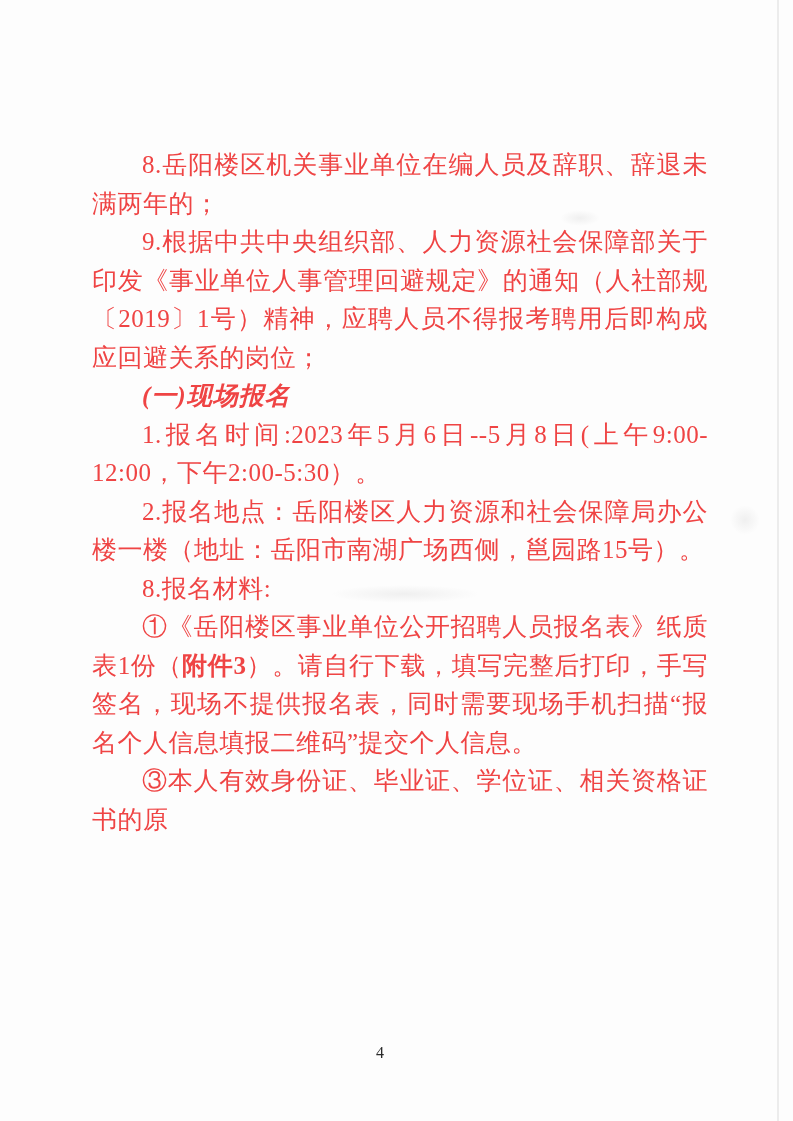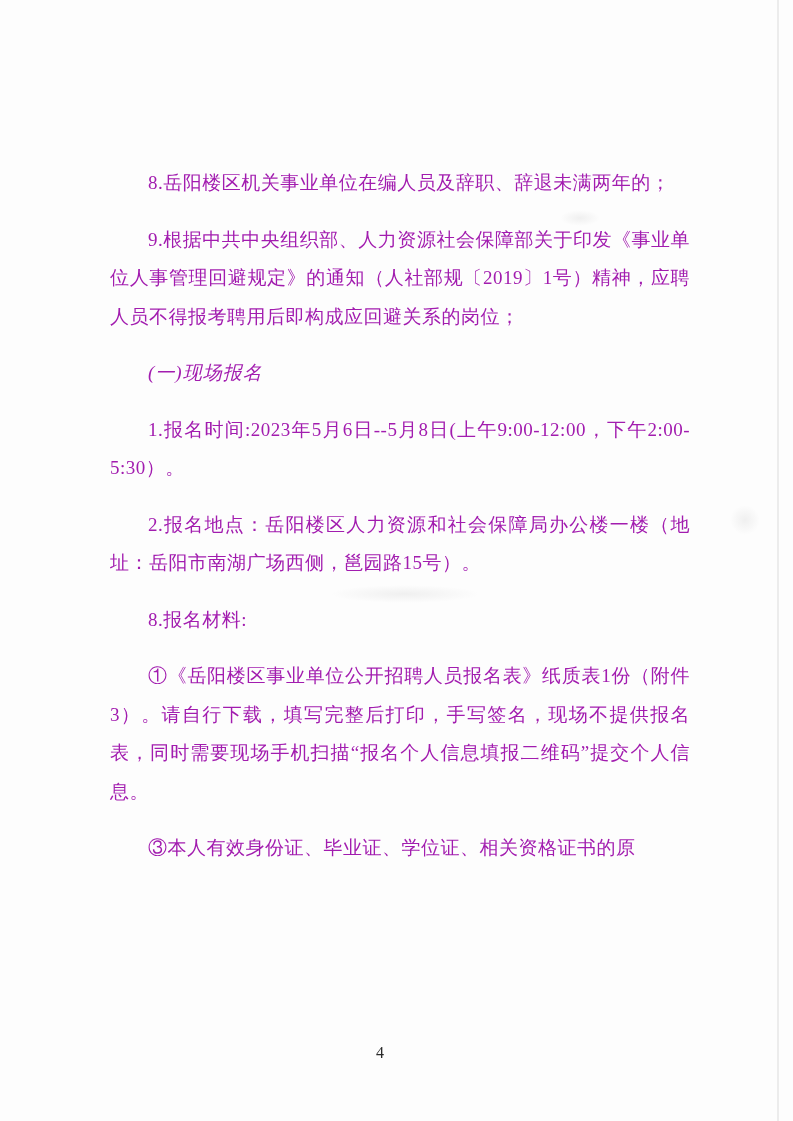--- a/index.html
+++ b/index.html
@@ -15,41 +15,41 @@
     overflow: hidden;
     font-family: "Liberation Serif", "DejaVu Serif", serif;
   }
   .textblock {
     position: absolute;
     left: 92px;
     top: 146px;
     width: 616px;
   }
   .para {
-    margin: 18px;
-    font-size: 19px;
+    margin: 0;
+    font-size: 25px;
     line-height: 38.5px;
-    color: #a21caf;
+    color: #ef4444;
     text-indent: 2em;
     text-align: justify;
     text-align-last: left;
     letter-spacing: 0.5px;
   }
   .heading1 {
     font-weight: bold;
     font-family: "Liberation Sans", "DejaVu Sans", sans-serif;
     letter-spacing: 1px;
   }
   .heading2 {
-    font-weight: normal;
+    font-weight: bold;
     font-style: italic;
     letter-spacing: 1px;
   }
   .bold-inline {
-    font-weight: normal;
+    font-weight: bold;
   }
   .page-number {
     position: absolute;
     top: 1044px;
     left: 0;
     width: 760px;
     text-align: center;
     font-size: 16px;
     color: #2a2a2a;
   }

